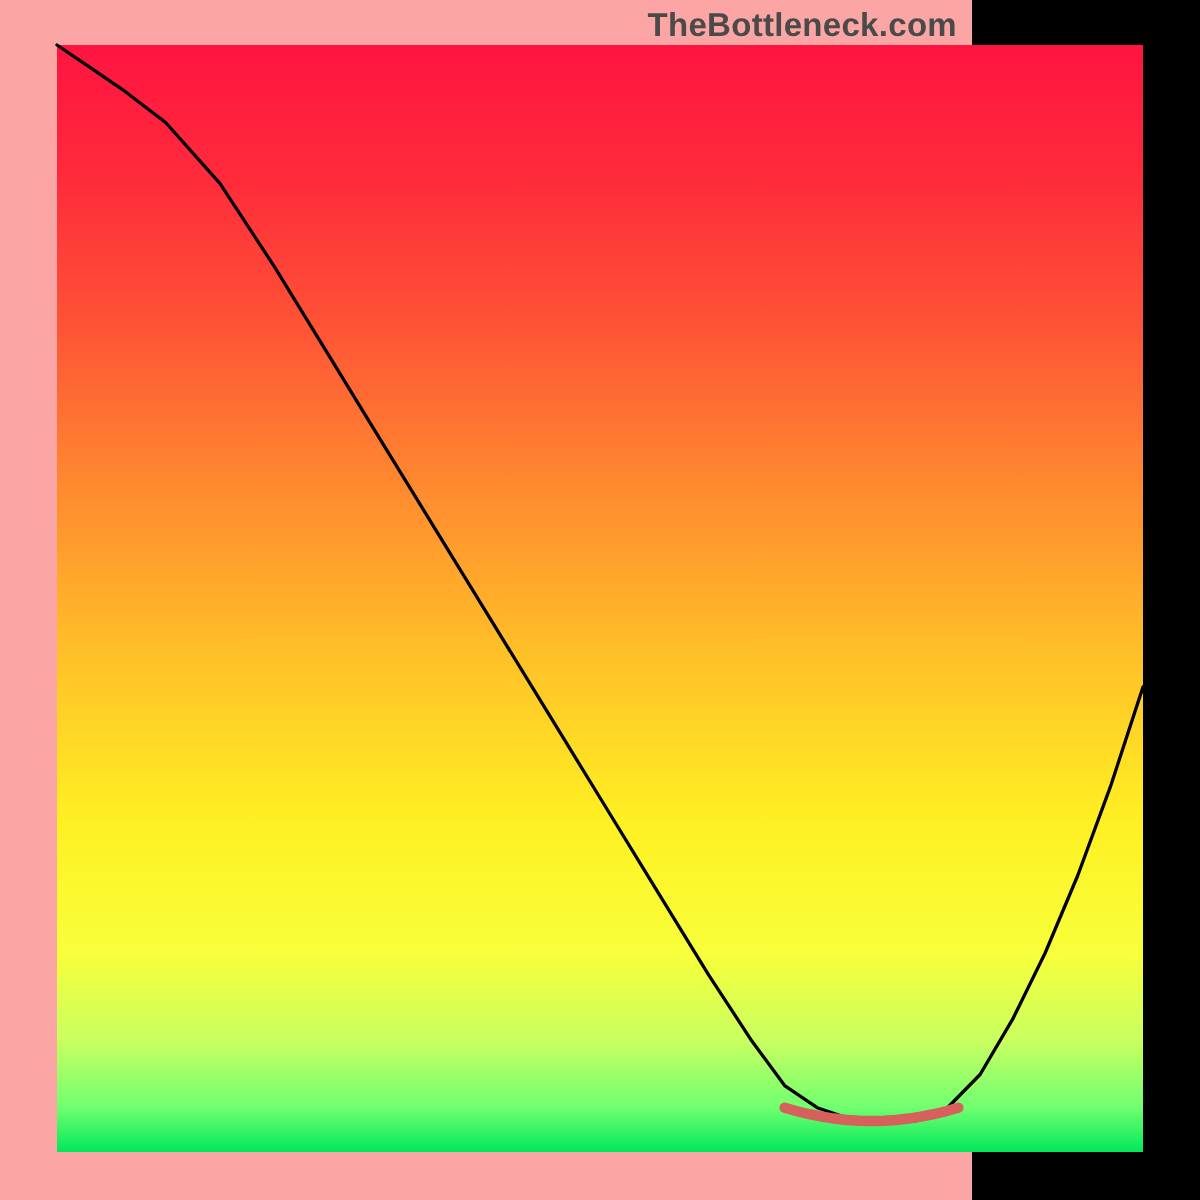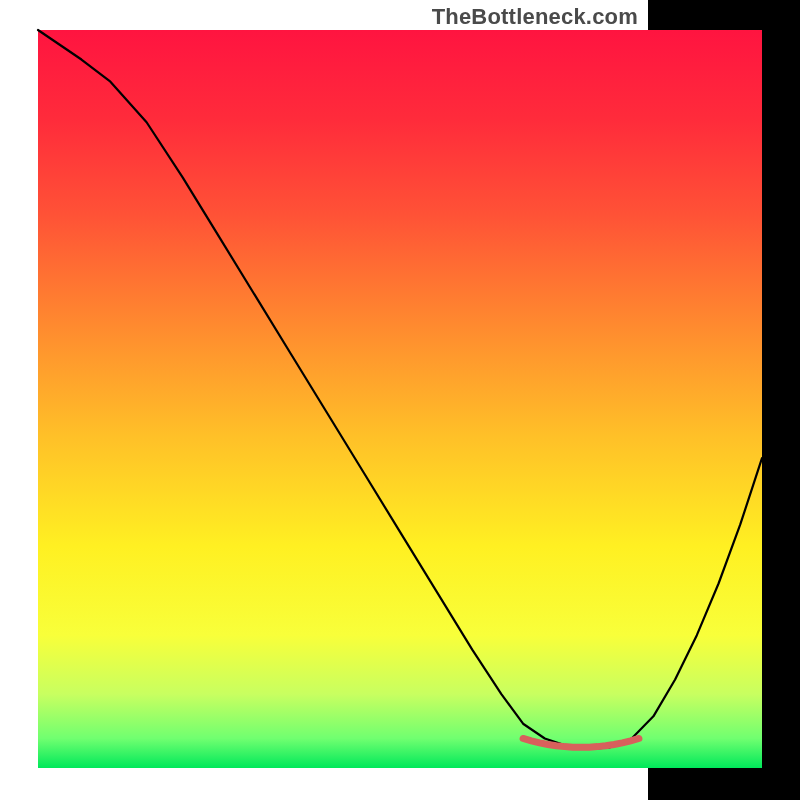--- a/index.html
+++ b/index.html
@@ -8,21 +8,21 @@
     width: 800px;
     height: 800px;
     background: #000;
     overflow: hidden;
     font-family: Arial, Helvetica, sans-serif;
   }
   .frame {
     position: relative;
     width: 648px;
     height: 800px;
-    background: #ffffff;
+    background: #fca5a5;
   }
   .watermark {
     position: absolute;
     top: 4px;
     right: 10px;
     color: #4a4a4a;
     font-size: 22px;
     font-weight: bold;
     letter-spacing: 0.2px;
     z-index: 10;

